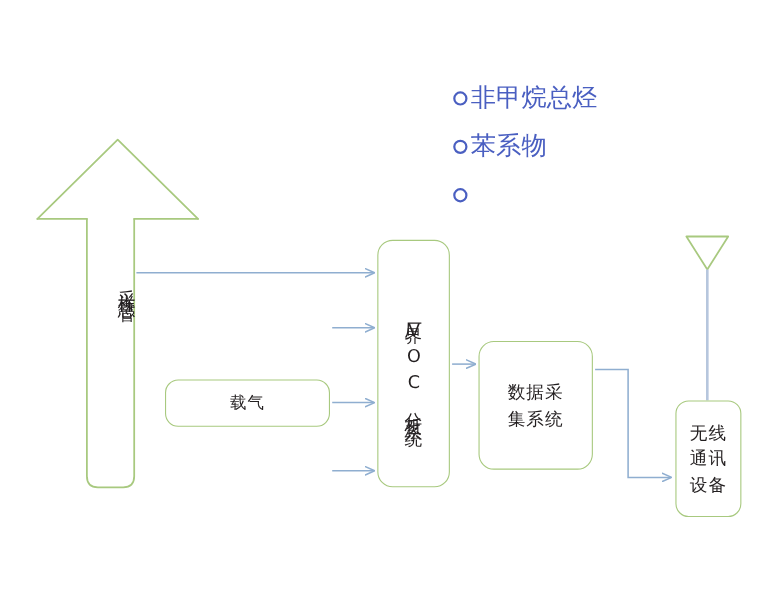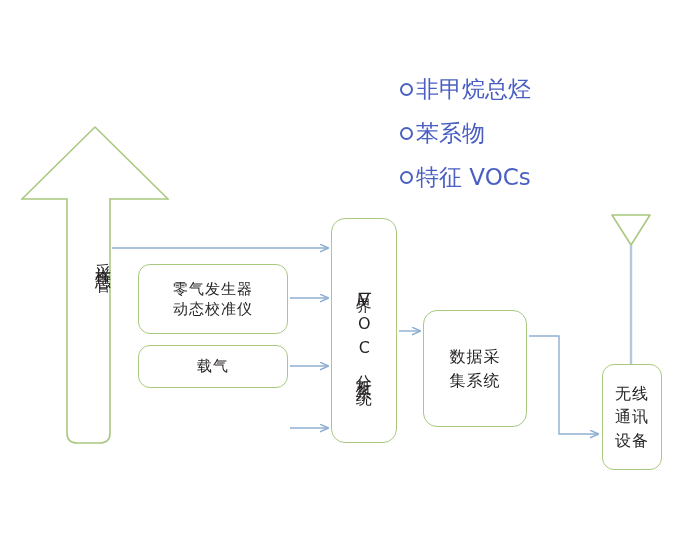--- a/index.html
+++ b/index.html
@@ -1,19 +1,19 @@
 <!DOCTYPE html>
 <html><head>
 <meta charset="utf-8">
 <style>
   html,body{margin:0;padding:0;background:#ffffff;}
   body{width:700px;height:544px;position:relative;overflow:hidden;
        font-family:"DejaVu Sans","Liberation Sans",sans-serif;}
 
-  #canvas{position:absolute;left:0;top:0;width:684px;height:544px;}
+  #canvas{position:absolute;left:12px;top:0;width:684px;height:544px;}
 
   svg.layer{position:absolute;left:0;top:0;width:700px;height:544px;pointer-events:none;}
 
   
   #legend{position:absolute;left:400px;top:76px;width:290px;}
   .legend-row{display:flex;align-items:center;margin-bottom:18px;height:26px;}
   .bullet{width:13px;height:13px;border:2px solid #4a5fc1;border-radius:50%;
           box-sizing:border-box;flex:0 0 auto;margin-right:3px;}
   .legend-text{color:#4a5fc1;font-size:23px;line-height:26px;white-space:nowrap;}
 
@@ -79,30 +79,23 @@
     <div class="legend-row">
       <span class="bullet"></span>
       <span class="legend-text">非甲烷总烃</span>
     </div>
     <div class="legend-row">
       <span class="bullet"></span>
       <span class="legend-text">苯系物</span>
     </div>
     <div class="legend-row">
       <span class="bullet"></span>
-      <span class="legend-text">特征 VOCs</span>
     </div>
   </div>
 
-  <div class="box" id="box-zero">
-    <div class="lbl">
-      <div>零气发生器</div>
-      <div>动态校准仪</div>
-    </div>
-  </div>
 
   <div class="box" id="box-carrier">
     <div class="lbl">载气</div>
   </div>
 
 
   <div class="box" id="box-voc">
     <div class="lbl">厂界VOC分析系统</div>
   </div>
 

